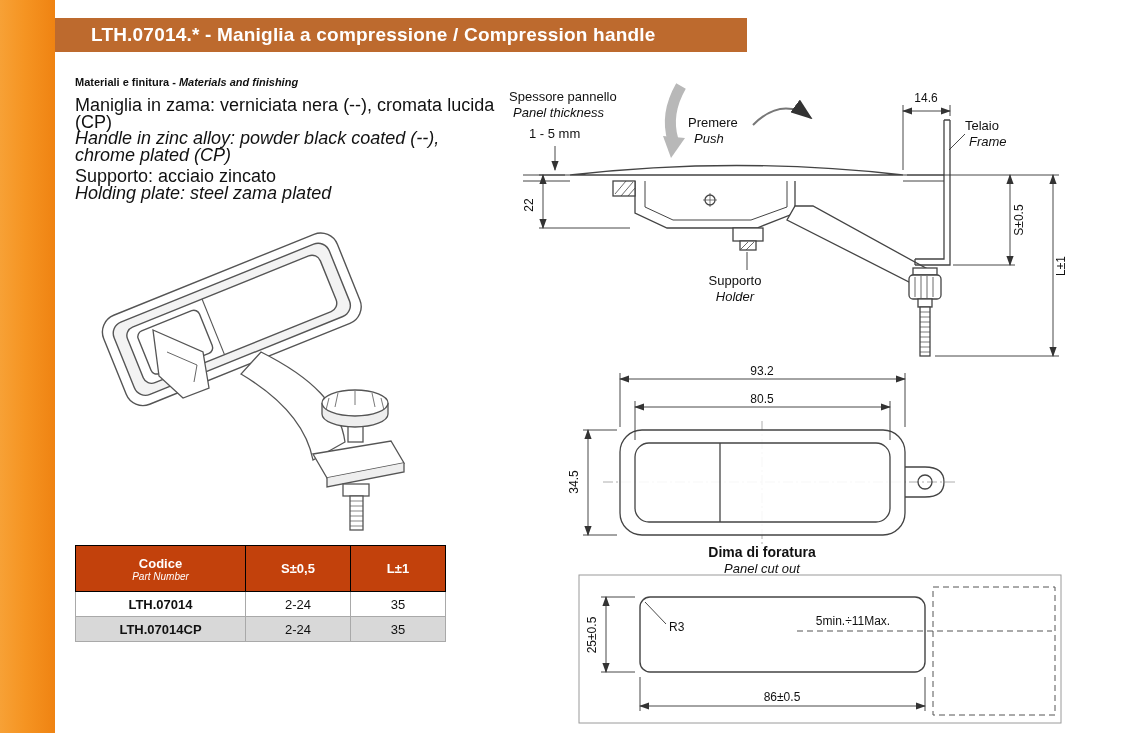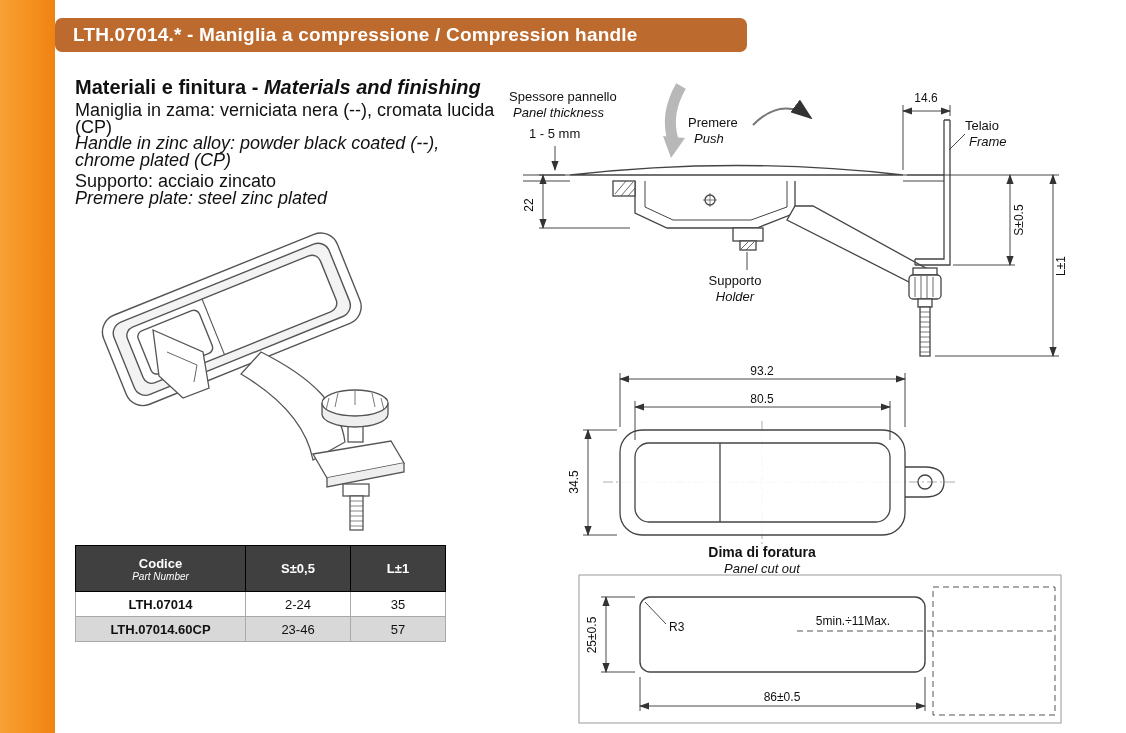--- a/index.html
+++ b/index.html
@@ -8,35 +8,35 @@
     position:relative; width:1126px; height:733px; background:#fff;
     font-family:"Liberation Sans", sans-serif; color:#111; overflow:hidden;
   }
   .stripe {
     position:absolute; left:0; top:0; width:55px; height:733px;
     background:linear-gradient(90deg,#f7a136 0%,#f59422 45%,#ef8312 100%);
   }
   .title-bar {
     position:absolute; left:55px; top:18px; width:692px; height:34px;
     background:#bd6a2e; color:#fff; font-weight:bold; font-size:19px;
-    line-height:34px; padding-left:18px; letter-spacing:.2px;border-radius:7px;
+    line-height:34px; padding-left:36px; letter-spacing:.2px;
   }
   .materials { position:absolute; left:75px; top:76px; width:420px; }
-  .materials h2 { font-size:20px; font-weight:bold; margin-bottom:3px; }
+  .materials h2 { font-size:11px; font-weight:bold; margin-bottom:9px; }
   .materials h2 em { font-style:italic; }
   .materials p { font-size:18px; line-height:16.5px; }
   .materials p.it { font-style:italic; }
   .materials p.gap { margin-top:5px; }
 
   .drawing { position:absolute; }
   svg text { font-family:"Liberation Sans", sans-serif; fill:#111; }
 
   .parts-table { position:absolute; left:75px; top:545px; border-collapse:collapse; font-size:13px; }
   .parts-table th, .parts-table td { text-align:center; vertical-align:middle; }
-  .parts-table thead th { background:#404040; color:#fff; height:46px; border:1px solid #000; }
+  .parts-table thead th { background:#c2410c; color:#fff; height:46px; border:1px solid #000; }
   .parts-table .c1 { width:170px; }
   .parts-table .c2 { width:105px; }
   .parts-table .c3 { width:95px; }
   .parts-table thead .sub { font-style:italic; font-weight:normal; font-size:10px; }
   .parts-table tbody td { height:25px; border:1px solid #a9a9a9; background:#fff; }
   .parts-table tbody tr.alt td { background:#d8d8d8; }
   .parts-table tbody td.code { font-weight:bold; }
 </style>
 </head>
 <body>
@@ -47,21 +47,21 @@
 
   <div class="title-bar">
     <span>LTH.07014.* - Maniglia a compressione / Compression handle</span>
   </div>
 
   <div class="materials">
     <h2><span>Materiali e finitura -</span> <em>Materials and finishing</em></h2>
     <p>Maniglia in zama: verniciata nera (--), cromata lucida (CP)</p>
     <p class="it">Handle in zinc alloy: powder black coated (--), chrome plated (CP)</p>
     <p class="gap">Supporto: acciaio zincato</p>
-    <p class="it">Premere plate: steel zinc plated</p>
+    <p class="it">Holding plate: steel zama plated</p>
   </div>
 
   <svg class="drawing" style="left:55px;top:200px;" width="430" height="335" viewBox="0 0 430 335">
     <g stroke="#555" stroke-width="1.4" fill="#fff" transform="translate(42,122) rotate(-22)">
       <rect x="0" y="0" width="252" height="96" rx="18"></rect>
       <rect x="10" y="9" width="232" height="78" rx="12" fill="#f3f3f3"></rect>
       <rect x="22" y="18" width="208" height="60" rx="9" fill="#ffffff"></rect>
       <line x1="106" y1="18" x2="106" y2="78" stroke-width="1.1"></line>
       <rect x="32" y="25" width="66" height="46" rx="6"></rect>
     </g>
@@ -221,20 +221,20 @@
         <th class="c3">L±1</th>
       </tr>
     </thead>
     <tbody>
       <tr>
         <td class="code">LTH.07014</td>
         <td>2-24</td>
         <td>35</td>
       </tr>
       <tr class="alt">
-        <td class="code">LTH.07014.60CP</td>
-        <td>23-46</td>
-        <td>57</td>
+        <td class="code">LTH.07014CP</td>
+        <td>2-24</td>
+        <td>35</td>
       </tr>
     </tbody>
   </table>
 
 </div>
 
 </body></html>

